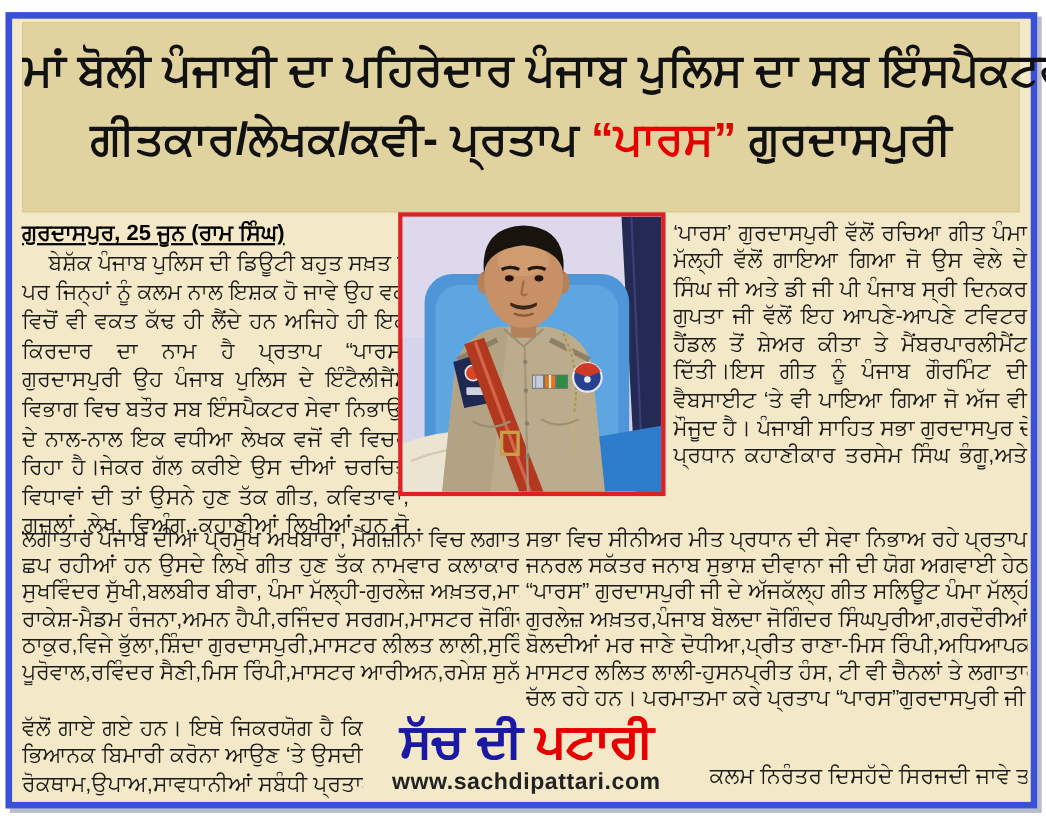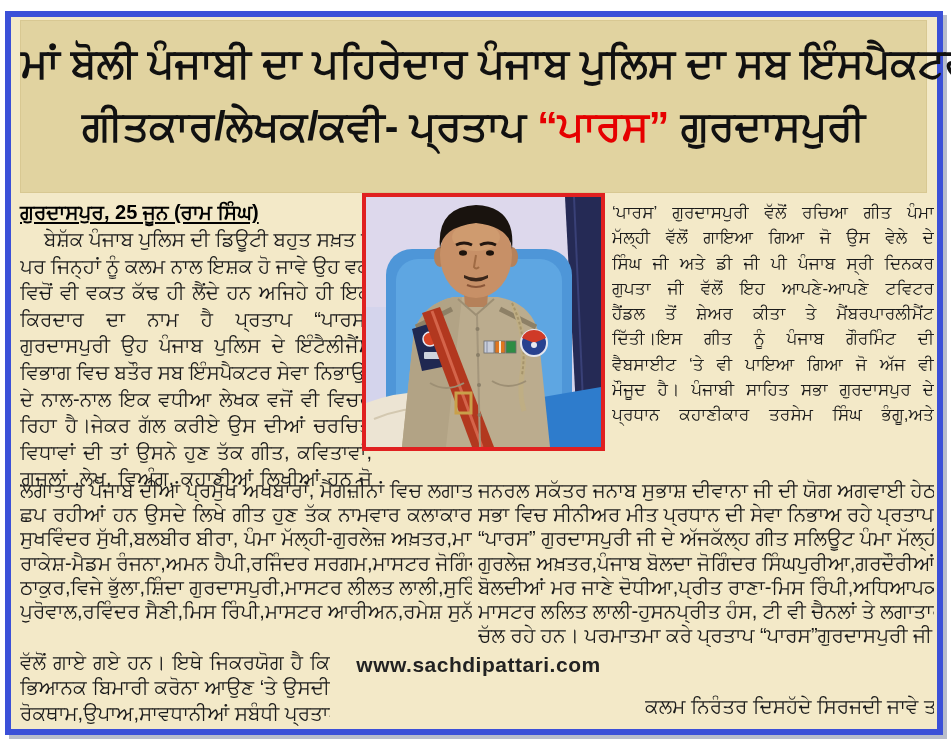--- a/index.html
+++ b/index.html
@@ -34,21 +34,21 @@
   .dateline{
     font-size:20px;font-weight:bold;text-align:left;line-height:28px;
     text-decoration:underline;text-underline-offset:3px;text-decoration-thickness:2px;
     color:#000000;
   }
   .left-wide{left:9px;top:461px;width:452px;}
   .left-wide .ln{line-height:24.2px;}
   .left-bottom{left:9px;top:633px;width:310px;}
   .left-bottom .ln{line-height:25.3px;}
   .right-top{left:601px;top:183px;width:322px;}
-  .right-top .ln{font-size:17px;line-height:25.3px;}
+  .right-top .ln{font-size:20px;line-height:25.3px;}
   .right-wide{left:467px;top:461px;width:456px;}
   .right-wide .ln{line-height:24.2px;}
   .right-bottom{left:634px;top:635px;width:289px;}
   .right-bottom .ln{line-height:29px;margin-top:40px;}
   
   .photo{
     position:absolute;left:351px;top:176px;width:235px;height:250px;
     border:4px solid #e02020;background:#d4d4ec;
   }
   .photo svg{display:block;width:100%;height:100%;}
@@ -106,22 +106,22 @@
       <div class="ln">ਸਿੰਘ ਜੀ ਅਤੇ ਡੀ ਜੀ ਪੀ ਪੰਜਾਬ ਸ੍ਰੀ ਦਿਨਕਰ</div>
       <div class="ln">ਗੁਪਤਾ ਜੀ ਵੱਲੋਂ ਇਹ ਆਪਣੇ-ਆਪਣੇ ਟਵਿਟਰ</div>
       <div class="ln">ਹੈਂਡਲ ਤੋਂ ਸ਼ੇਅਰ ਕੀਤਾ ਤੇ ਮੈਂਬਰਪਾਰਲੀਮੈਂਟ</div>
       <div class="ln">ਦਿੱਤੀ।ਇਸ ਗੀਤ ਨੂੰ ਪੰਜਾਬ ਗੌਰਮਿੰਟ ਦੀ</div>
       <div class="ln">ਵੈਬਸਾਈਟ ‘ਤੇ ਵੀ ਪਾਇਆ ਗਿਆ ਜੋ ਅੱਜ ਵੀ</div>
       <div class="ln">ਮੌਜੂਦ ਹੈ। ਪੰਜਾਬੀ ਸਾਹਿਤ ਸਭਾ ਗੁਰਦਾਸਪੁਰ ਦੇ</div>
       <div class="ln">ਪ੍ਰਧਾਨ ਕਹਾਣੀਕਾਰ ਤਰਸੇਮ ਸਿੰਘ ਭੰਗੂ,ਅਤੇ</div>
     </div>
 
     <div class="block right-wide">
+      <div class="ln">ਸਭਾ ਵਿਚ ਸੀਨੀਅਰ ਮੀਤ ਪ੍ਰਧਾਨ ਦੀ ਸੇਵਾ ਨਿਭਾਅ ਰਹੇ ਪ੍ਰਤਾਪ</div>
       <div class="ln">ਜਨਰਲ ਸਕੱਤਰ ਜਨਾਬ ਸੁਭਾਸ਼ ਦੀਵਾਨਾ ਜੀ ਦੀ ਯੋਗ ਅਗਵਾਈ ਹੇਠ</div>
-      <div class="ln">ਸਭਾ ਵਿਚ ਸੀਨੀਅਰ ਮੀਤ ਪ੍ਰਧਾਨ ਦੀ ਸੇਵਾ ਨਿਭਾਅ ਰਹੇ ਪ੍ਰਤਾਪ</div>
       <div class="ln">“ਪਾਰਸ” ਗੁਰਦਾਸਪੁਰੀ ਜੀ ਦੇ ਅੱਜਕੱਲ੍ਹ ਗੀਤ ਸਲਿਊਟ ਪੰਮਾ ਮੱਲ੍ਹੀ-</div>
       <div class="ln">ਗੁਰਲੇਜ਼ ਅਖ਼ਤਰ,ਪੰਜਾਬ ਬੋਲਦਾ ਜੋਗਿੰਦਰ ਸਿੰਘਪੁਰੀਆ,ਗਰਦੌਰੀਆਂ</div>
       <div class="ln">ਬੋਲਦੀਆਂ ਮਰ ਜਾਣੇ ਦੋਧੀਆ,ਪ੍ਰੀਤ ਰਾਣਾ-ਮਿਸ ਰਿੰਪੀ,ਅਧਿਆਪਕ</div>
       <div class="ln">ਮਾਸਟਰ ਲਲਿਤ ਲਾਲੀ-ਹੁਸਨਪ੍ਰੀਤ ਹੰਸ, ਟੀ ਵੀ ਚੈਨਲਾਂ ਤੇ ਲਗਾਤਾਰ</div>
       <div class="ln">ਚੱਲ ਰਹੇ ਹਨ। ਪਰਮਾਤਮਾ ਕਰੇ ਪ੍ਰਤਾਪ “ਪਾਰਸ”ਗੁਰਦਾਸਪੁਰੀ ਜੀ ਦੀ</div>
     </div>
 
     <div class="block right-bottom">
       <div class="ln">ਕਲਮ ਨਿਰੰਤਰ ਦਿਸਹੱਦੇ ਸਿਰਜਦੀ ਜਾਵੇ ਤਾਂ</div>
       <div class="ln">ਜੋ ਗੁਰਦਾਸਪੁਰ ਸ਼ਹਿਰ ਦਾ ਹਰ ਵਾਸੀ ਇਨ੍ਹਾਂ ‘ਤੇ</div>
@@ -192,17 +192,18 @@
         <circle cx="111.5" cy="132" r="2" fill="#8a7f68"></circle>
         <circle cx="112" cy="158" r="2" fill="#8a7f68"></circle>
         <circle cx="113" cy="188" r="2" fill="#8a7f68"></circle>
         <circle cx="113.5" cy="218" r="2" fill="#8a7f68"></circle>
         <path d="M64,186 Q80,196 98,186" stroke="#9d8f74" stroke-width="2" fill="none"></path>
         <path d="M126,184 Q142,194 160,184" stroke="#9d8f74" stroke-width="2" fill="none"></path>
       </svg>
     </div>
 
     <div class="logo">
+      <div class="logo-main"><span class="logo-blue">ਸੱਚ ਦੀ</span><span>&nbsp;</span><span class="logo-red">ਪਟਾਰੀ</span></div>
       <div class="logo-url">www.sachdipattari.com</div>
     </div>
 
   </div>
 </div>
 
 </body></html>

